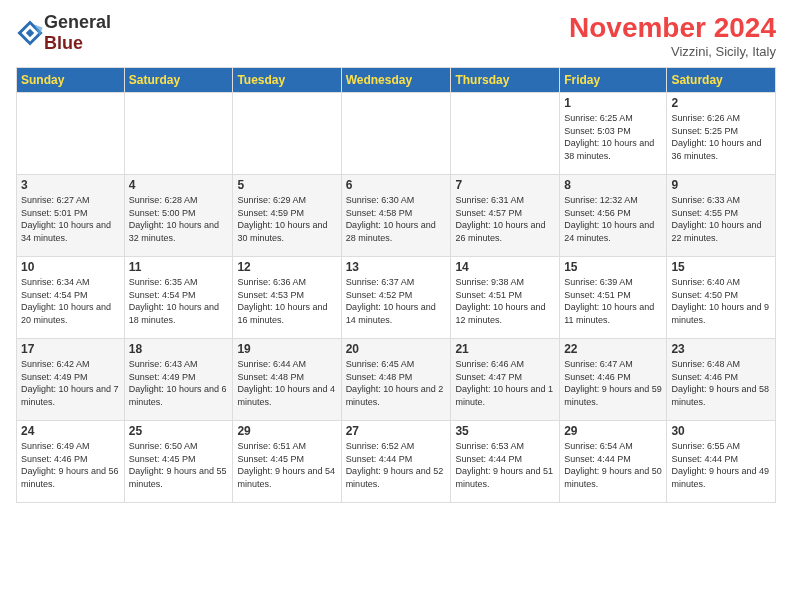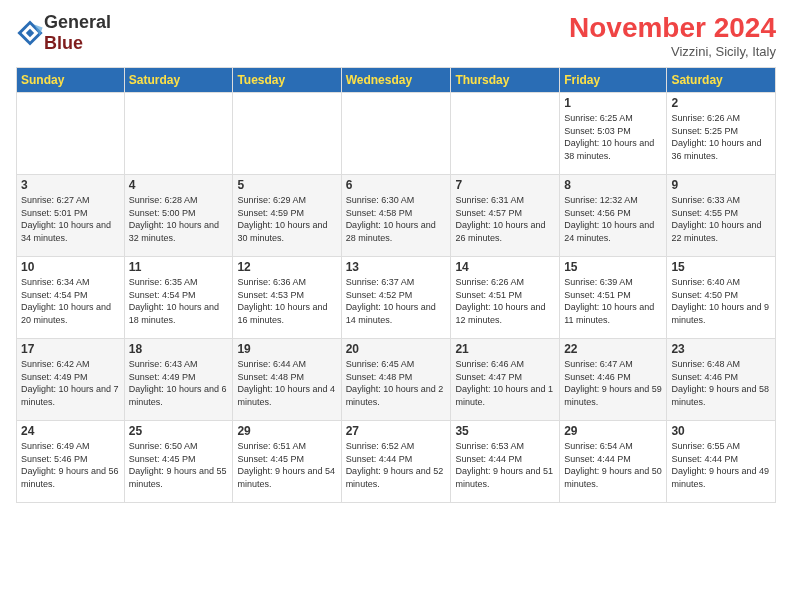--- a/index.html
+++ b/index.html
@@ -212,21 +212,21 @@
 Daylight: 10 hours and 16 minutes.</div>
           </td>
           <td>
             <span class="day-num">13</span>
             <div class="day-info">Sunrise: 6:37 AM
 Sunset: 4:52 PM
 Daylight: 10 hours and 14 minutes.</div>
           </td>
           <td>
             <span class="day-num">14</span>
-            <div class="day-info">Sunrise: 6:26 AM
+            <div class="day-info">Sunrise: 9:38 AM
 Sunset: 4:51 PM
 Daylight: 10 hours and 12 minutes.</div>
           </td>
           <td>
             <span class="day-num">15</span>
             <div class="day-info">Sunrise: 6:39 AM
 Sunset: 4:51 PM
 Daylight: 10 hours and 11 minutes.</div>
           </td>
           <td>
@@ -277,21 +277,21 @@
             <span class="day-num">23</span>
             <div class="day-info">Sunrise: 6:48 AM
 Sunset: 4:46 PM
 Daylight: 9 hours and 58 minutes.</div>
           </td>
         </tr>
         <tr>
           <td>
             <span class="day-num">24</span>
             <div class="day-info">Sunrise: 6:49 AM
-Sunset: 5:46 PM
+Sunset: 4:46 PM
 Daylight: 9 hours and 56 minutes.</div>
           </td>
           <td>
             <span class="day-num">25</span>
             <div class="day-info">Sunrise: 6:50 AM
 Sunset: 4:45 PM
 Daylight: 9 hours and 55 minutes.</div>
           </td>
           <td>
             <span class="day-num">29</span>

